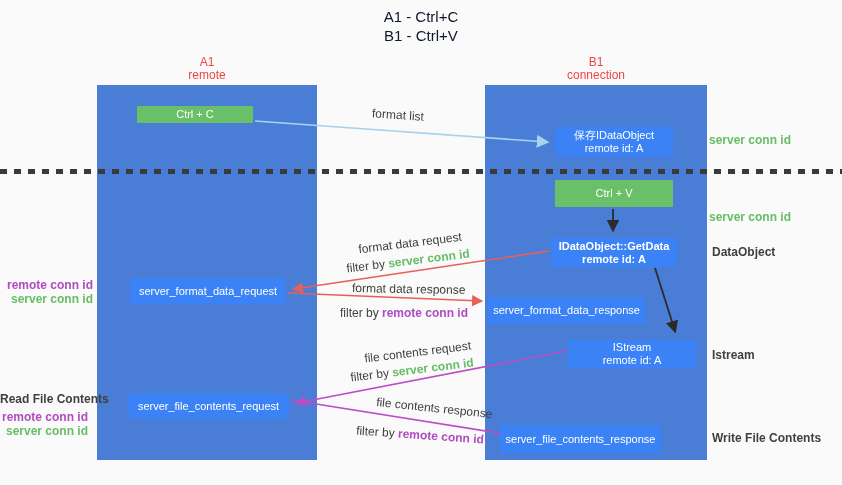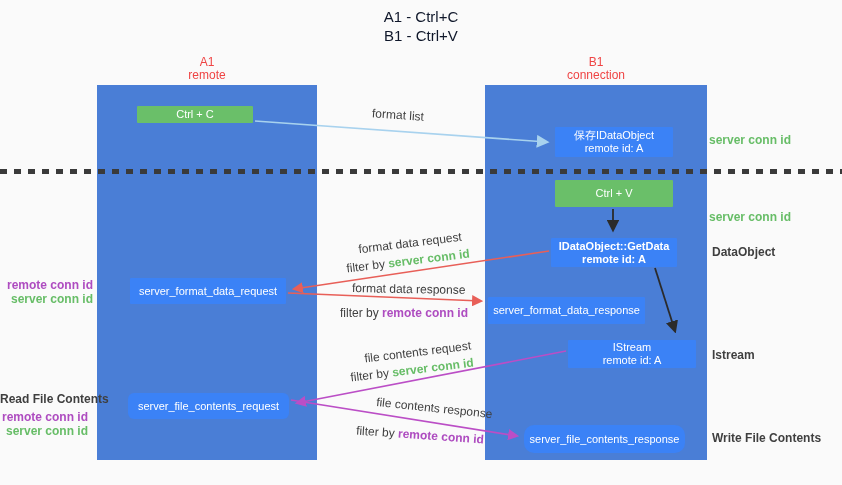--- a/index.html
+++ b/index.html
@@ -100,21 +100,21 @@
 
   <div class="abs node orange-box" style="left:568px;top:340px;width:128px;height:28px;">
     <span>IStream</span>
     <span>remote id: A</span>
   </div>
 
   <div class="abs node orange-box" style="left:128px;top:393px;width:161px;height:26px;border-radius:6px;">
     <span>server_file_contents_request</span>
   </div>
 
-  <div class="abs node orange-box" style="left:524px;top:425px;width:161px;height:28px;border-radius:10px;">
+  <div class="abs node orange-box" style="left:500px;top:425px;width:161px;height:28px;">
     <span>server_file_contents_response</span>
   </div>
 
   <div class="abs arrow-label" style="left:372px;top:108px;transform:rotate(4deg);">format list</div>
 
   <div class="abs arrow-label" style="left:358px;top:236px;transform:rotate(-7deg);">format data request</div>
   <div class="abs arrow-label" style="left:346px;top:254px;transform:rotate(-7deg);">
     <span>filter by </span><span class="green-text">server conn id</span>
   </div>
 

